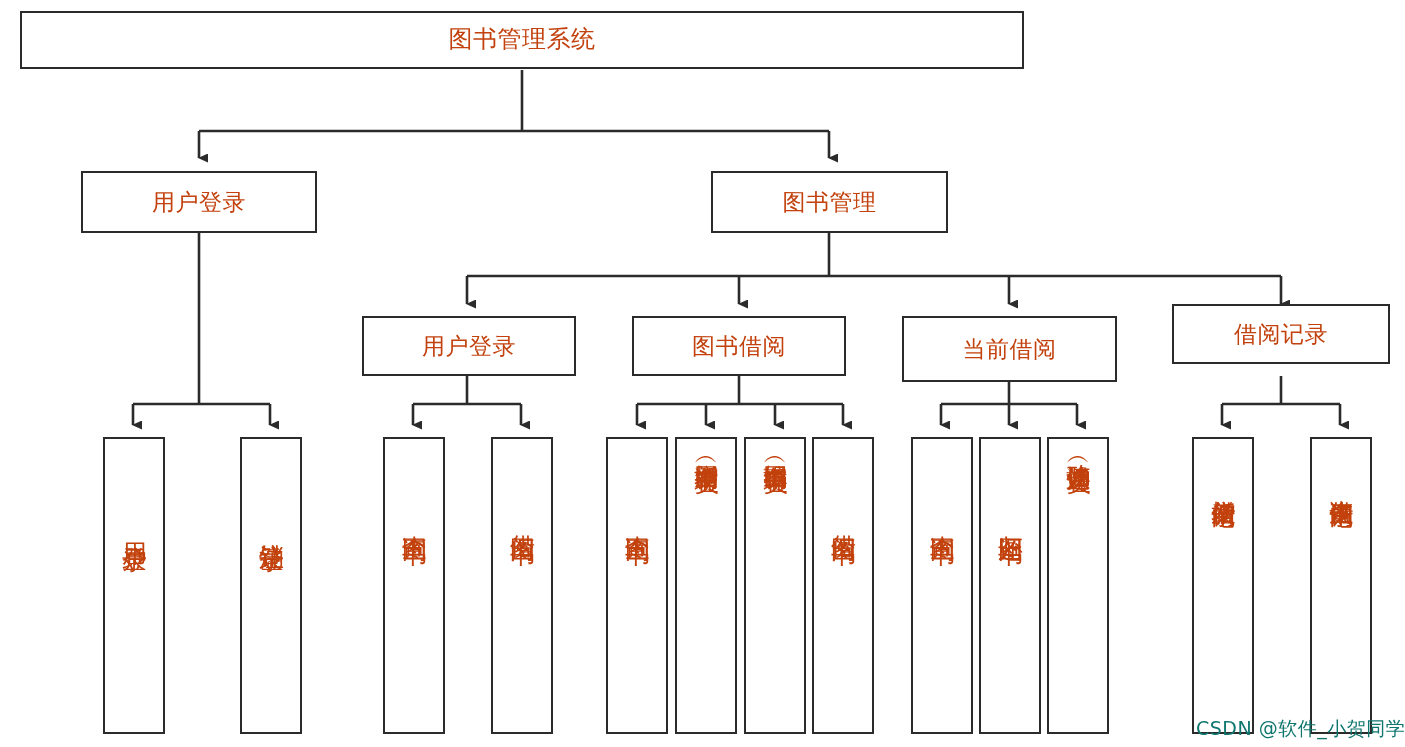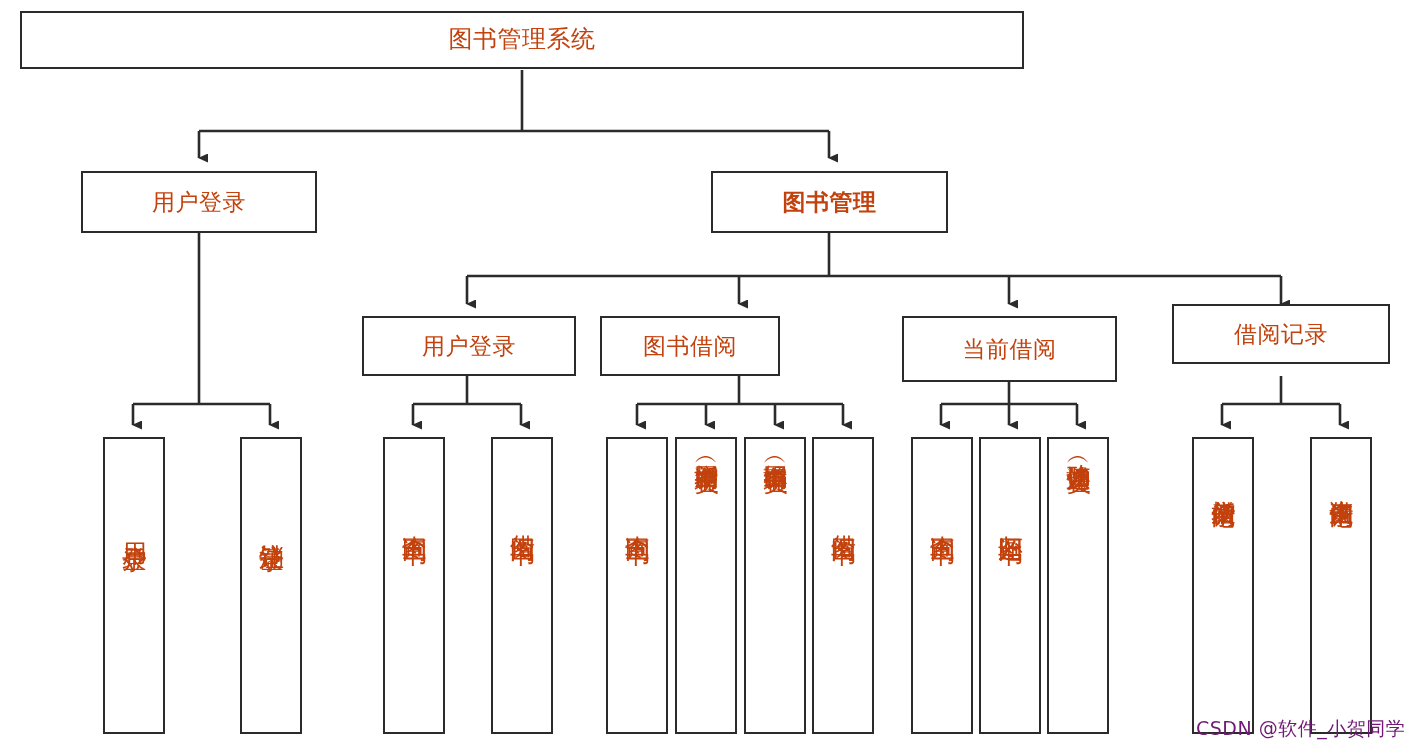--- a/index.html
+++ b/index.html
@@ -64,21 +64,21 @@
     white-space: nowrap;
     -webkit-text-orientation: upright;
   }
   .node.vert.tall .label {
     font-size: 24px;
     letter-spacing: 1px;
   }
   .watermark {
     position: absolute;
     font-size: 19px;
-    color: #701a75;
+    color: #0f766e;
     white-space: nowrap;
     letter-spacing: 0.5px;
   }
 </style>
 </head>
 <body>
 
 <div id="diagram-root">
 
   <svg id="edges-layer" width="1405" height="747" viewBox="0 0 1405 747">
@@ -131,28 +131,28 @@
     </g>
   </svg>
 
   <div class="node horiz root" style="left:20px; top:11px; width:1004px; height:58px;">
     <span class="label">图书管理系统</span>
   </div>
 
   <div class="node horiz" style="left:81px; top:171px; width:236px; height:62px;">
     <span class="label">用户登录</span>
   </div>
-  <div class="node horiz" style="left:711px; top:171px; width:237px; height:62px;font-weight:bold;">
+  <div class="node horiz" style="left:711px; top:171px; width:237px; height:62px;">
     <span class="label">图书管理</span>
   </div>
 
   <div class="node horiz" style="left:362px; top:316px; width:214px; height:60px;">
     <span class="label">用户登录</span>
   </div>
-  <div class="node horiz" style="left:600px; top:316px; width:180px; height:60px;">
+  <div class="node horiz" style="left:632px; top:316px; width:214px; height:60px;">
     <span class="label">图书借阅</span>
   </div>
   <div class="node horiz" style="left:902px; top:316px; width:215px; height:66px;">
     <span class="label">当前借阅</span>
   </div>
   <div class="node horiz" style="left:1172px; top:304px; width:218px; height:60px;">
     <span class="label">借阅记录</span>
   </div>
 
   <div class="node vert" style="left:103px; top:437px; width:62px; height:297px; padding-top:84px;">

